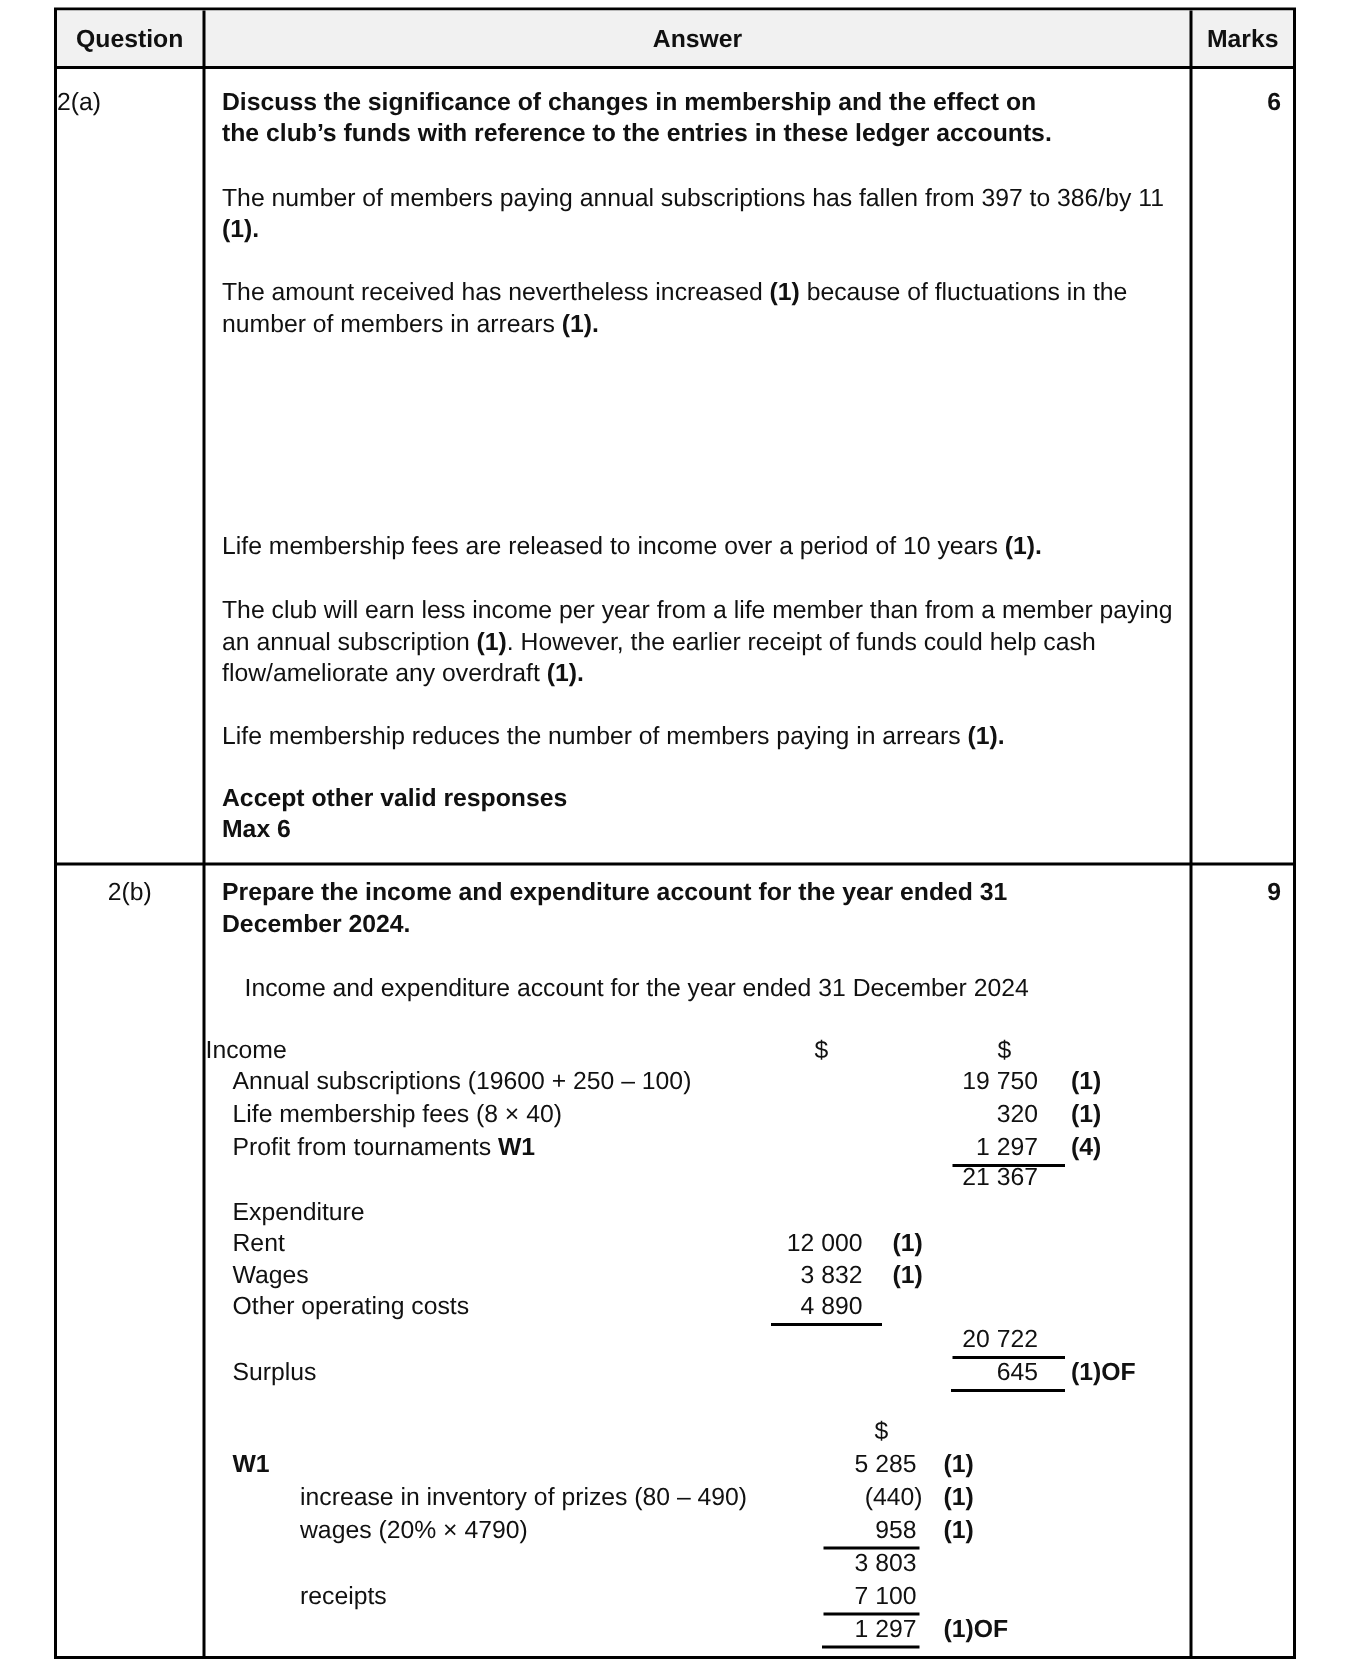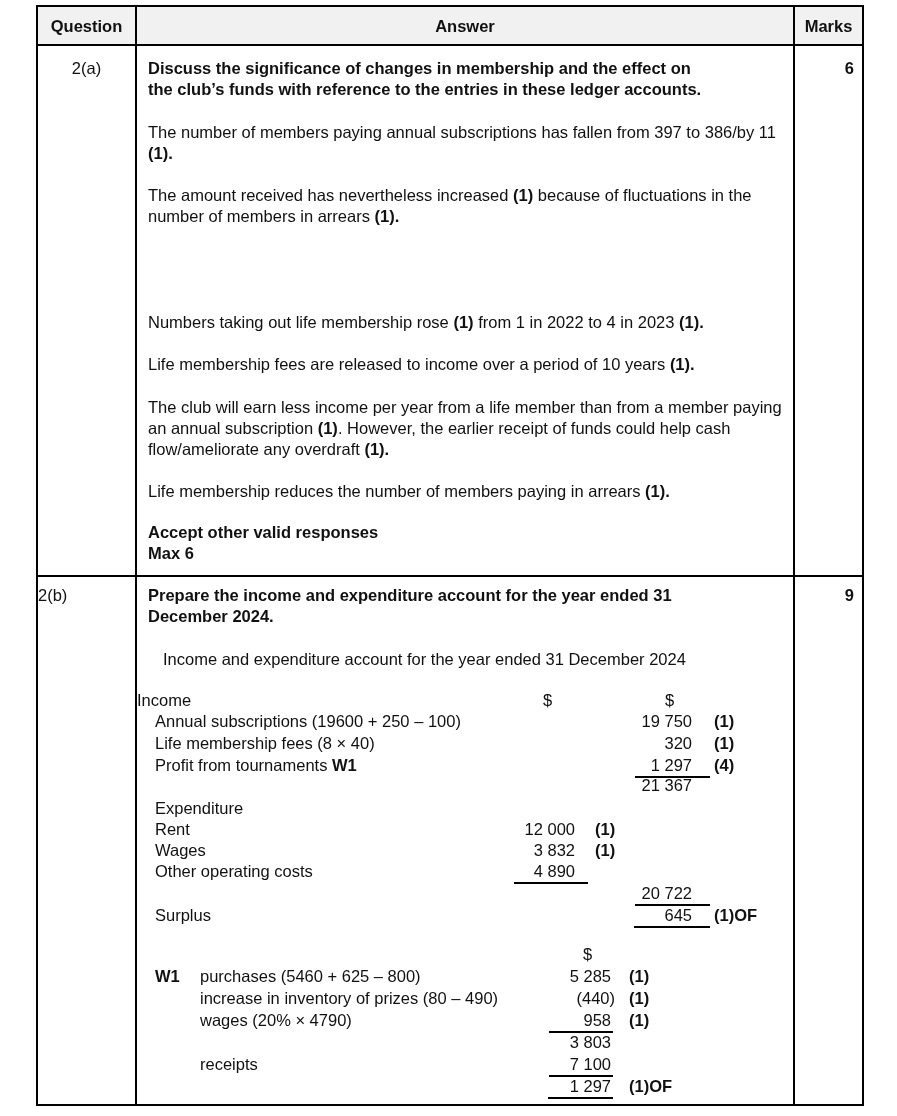--- a/index.html
+++ b/index.html
@@ -22,37 +22,36 @@
   <div class="hdr"></div>
   <div class="vline" style="left:97px"></div>
   <div class="vline" style="left:755px"></div>
   <div class="hline" style="top:37px"></div>
   <div class="hline" style="top:568px"></div>
 
   <div class="hcell" style="left:0;width:97px">Question</div>
   <div class="hcell" style="left:99px;width:656px">Answer</div>
   <div class="hcell" style="left:757px;width:67px">Marks</div>
 
-  <div class="abs" style="left:0;width:97px;text-align:center;top:52px">2(a)</div>
+  <div class="abs" style="left:0;width:97px;top:52px">2(a)</div>
   <div class="abs b" style="right:8px;top:52px">6</div>
 
   <div class="abs b" style="left:110px;top:73px">the club’s funds with reference to the entries in these ledger accounts.</div>
   <div class="abs b" style="left:110px;top:52px">Discuss the significance of changes in membership and the effect on</div>
 
   <div class="para" style="top:115px"><span>The number of members paying annual subscriptions has fallen from 397 to 386/by 11 </span><b>(1)</b><b>.</b></div>
   <div class="para" style="top:178px"><span>The amount received has nevertheless increased </span><b>(1)</b><span> because of fluctuations in the number of members in arrears </span><b>(1)</b><b>.</b></div>
-  <div class="para" style="top:305px"><span>Numbers taking out life membership rose </span><b>(1)</b><span> from 1 in 2022 to 4 in 2023 </span><b>(1)</b><b>.</b></div>
   <div class="para" style="top:347px"><span>Life membership fees are released to income over a period of 10 years </span><b>(1)</b><b>.</b></div>
   <div class="para" style="top:390px;width:640px"><span>The club will earn less income per year from a life member than from a member paying an annual subscription </span><b>(1)</b><span>.  However, the earlier receipt of funds could help cash flow/ameliorate any overdraft </span><b>(1)</b><b>.</b></div>
   <div class="para" style="top:474px"><span>Life membership reduces the number of members paying in arrears </span><b>(1)</b><b>.</b></div>
 
   <div class="abs b" style="left:110px;top:516px">Accept other valid responses</div>
   <div class="abs b" style="left:110px;top:537px">Max 6</div>
 
-  <div class="abs" style="left:0;width:97px;top:579px">2(b)</div>
+  <div class="abs" style="left:0;width:97px;text-align:center;top:579px">2(b)</div>
   <div class="abs b" style="right:8px;top:579px">9</div>
   <div class="abs b" style="left:110px;top:579px">Prepare the income and expenditure account for the year ended 31</div>
   <div class="abs b" style="left:110px;top:600px">December 2024.</div>
 
   <div class="abs" style="left:125px;top:643px">Income and expenditure account for the year ended 31 December 2024</div>
 
   <div class="abs" style="left:99px;top:684px">Income</div>
   <div class="abs" style="left:505px;top:684px">$</div>
   <div class="abs" style="left:627px;top:684px">$</div>
 
@@ -86,21 +85,20 @@
   <div class="num" style="right:170px;top:877px">20 722</div>
   <div class="ul" style="left:597px;width:75px;top:897px"></div>
   <div class="abs" style="left:117px;top:899px">Surplus</div>
   <div class="num" style="right:170px;top:899px">645</div>
   <div class="abs b" style="left:676px;top:899px"><span>(1)</span><span>OF</span></div>
   <div class="ul" style="left:596px;width:76px;top:919px"></div>
 
   <div class="abs" style="left:545px;top:938px">$</div>
   <div class="abs b" style="left:117px;top:960px">W1</div>
 
-  <div class="abs" style="left:162px;top:960px">purchases (5460 + 625 – 800)</div>
   <div class="num" style="right:251px;top:960px">5 285</div>
   <div class="abs b" style="left:591px;top:960px">(1)</div>
 
   <div class="abs" style="left:162px;top:982px">increase in inventory of prizes (80 – 490)</div>
   <div class="num" style="right:247px;top:982px">(440)</div>
   <div class="abs b" style="left:591px;top:982px">(1)</div>
 
   <div class="abs" style="left:162px;top:1004px">wages (20% × 4790)</div>
   <div class="num" style="right:251px;top:1004px">958</div>
   <div class="abs b" style="left:591px;top:1004px">(1)</div>

